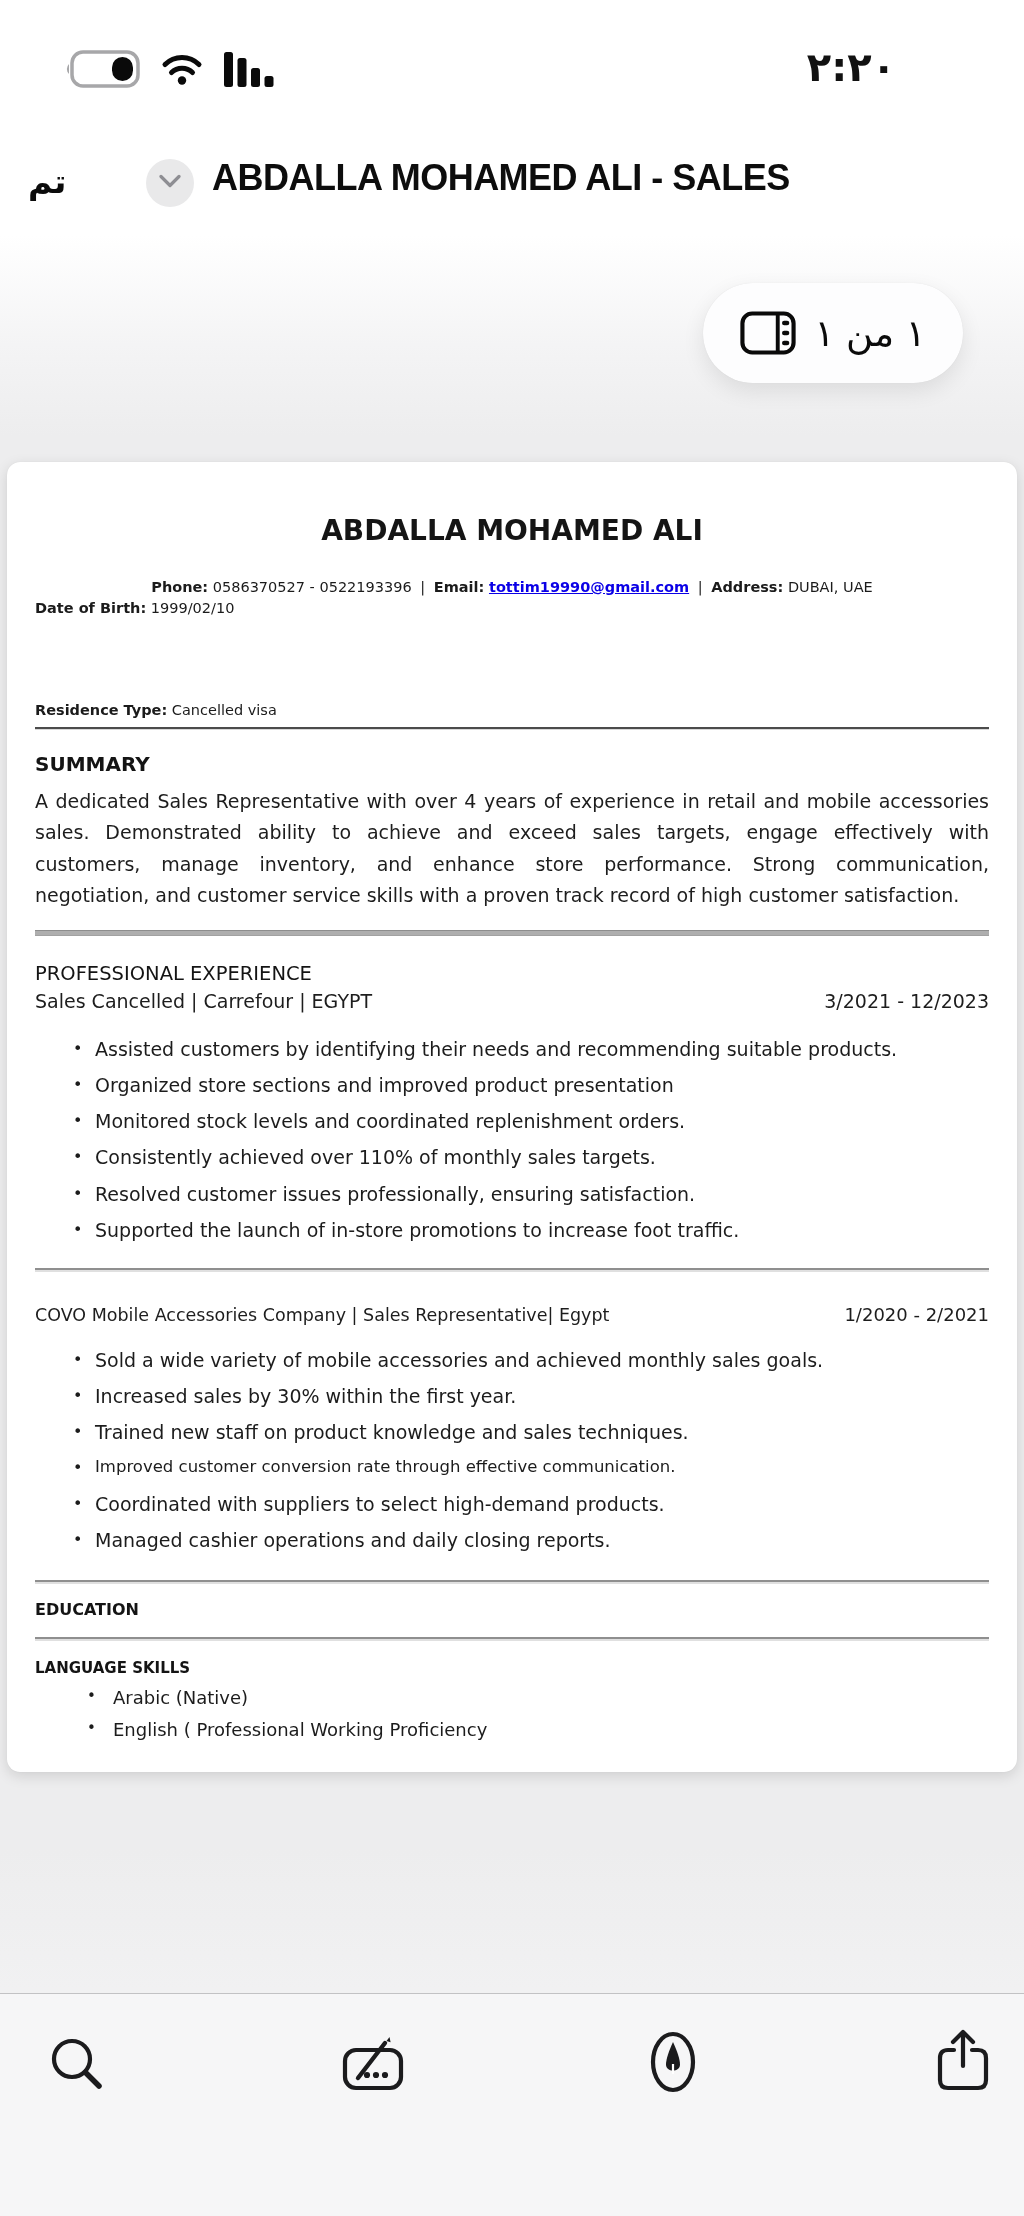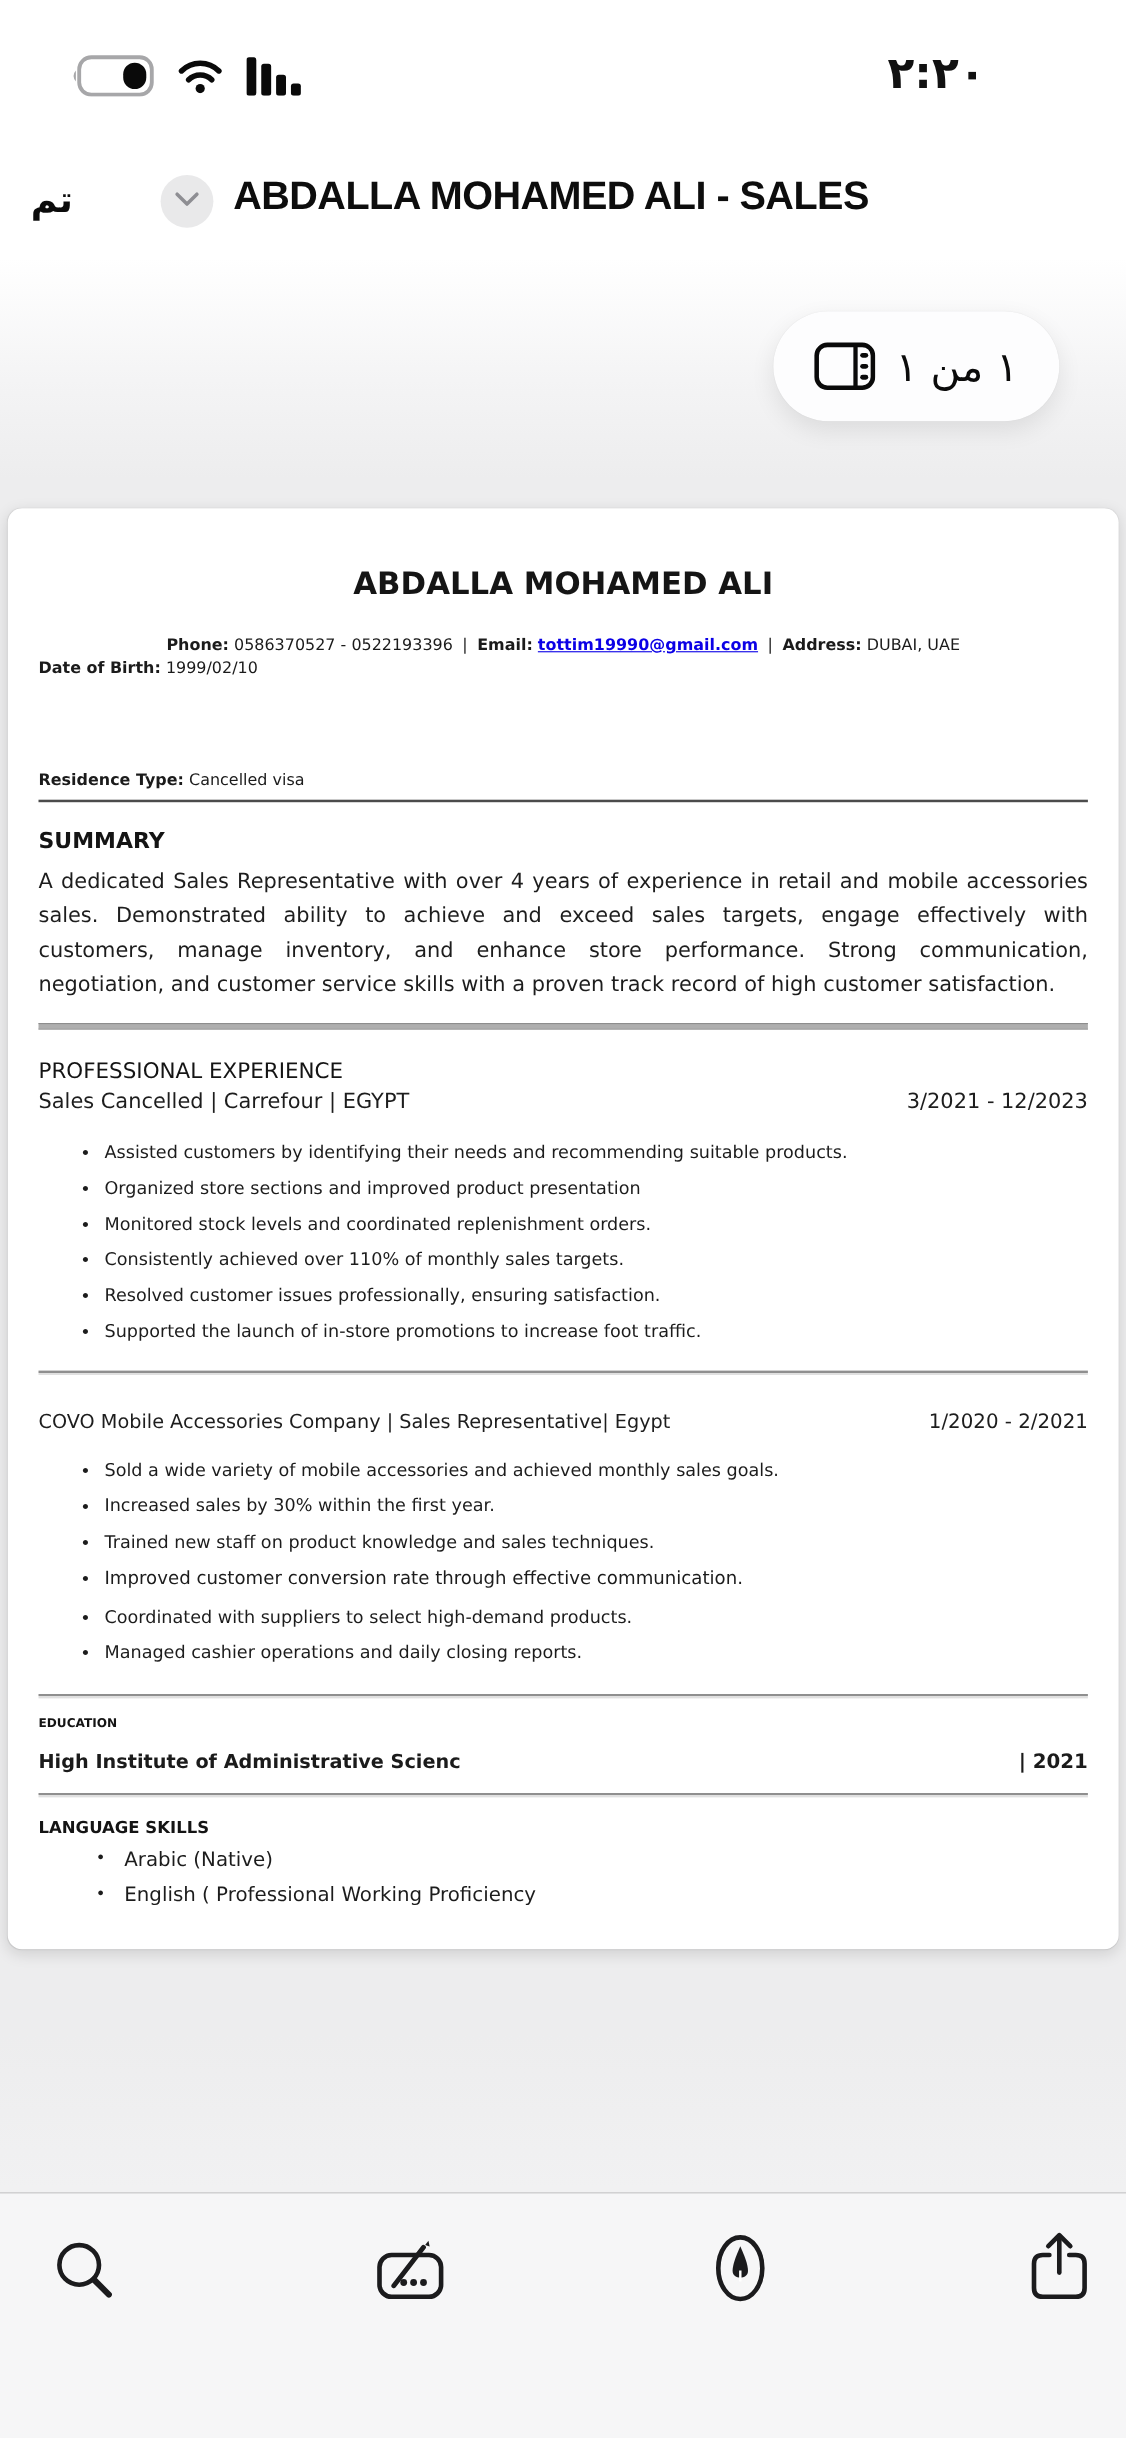--- a/index.html
+++ b/index.html
@@ -55,25 +55,25 @@
   .h-exp { margin-top:26px; font-size:19.5px; font-weight:400; color:#141414; }
 
   .job-row { display:flex; justify-content:space-between; align-items:baseline; margin-top:5px; }
   .job-row .job-title { font-size:19px; color:#1d1d1d; }
   .job-row .job-dates { font-size:19px; color:#1d1d1d; white-space:nowrap; }
   .job-row.second { margin-top:32px; }
   .job-row.second .job-title { font-size:17.5px; }
   .job-row.second .job-dates { font-size:18px; }
 
   ul.job-bullets { list-style:none; margin-top:26px; }
-  ul.job-bullets li { position:relative; padding-left:60px; margin-bottom:13px; font-size:16px; line-height:1.22; color:#1c1c1c; }
+  ul.job-bullets li { position:relative; padding-left:60px; margin-bottom:13px; font-size:19px; line-height:1.22; color:#1c1c1c; }
   ul.job-bullets li::before { content:"•"; position:absolute; left:38px; top:1px; font-size:16px; }
   ul.job-bullets li.small { font-size:16.5px; margin-bottom:15px; }
 
-  .h-edu { margin-top:16px; font-size:11px; font-weight:700; color:#141414; }
+  .h-edu { margin-top:16px; font-size:16px; font-weight:700; color:#141414; }
   .edu-row { display:flex; justify-content:space-between; align-items:baseline; margin-top:18px; }
   .edu-row .edu-school { font-size:17.5px; font-weight:700; }
   .edu-row .edu-year { font-size:18px; font-weight:700; white-space:nowrap; }
   .rule-thin.after-edu { margin-top:18px; }
   .rule-thin.before-edu { margin-top:28px; }
 
   .h-lang { margin-top:18px; font-size:15px; font-weight:700; color:#141414; }
   ul.lang-bullets { list-style:none; margin-top:10px; }
   ul.lang-bullets li { position:relative; padding-left:78px; margin-bottom:11px; font-size:18px; color:#1c1c1c; }
   ul.lang-bullets li::before { content:"•"; position:absolute; left:52px; top:0; font-size:15px; }
@@ -204,24 +204,20 @@
         <li>Trained new staff on product knowledge and sales techniques.</li>
         <li class="small">Improved customer conversion rate through effective communication.</li>
         <li>Coordinated with suppliers to select high-demand products.</li>
         <li>Managed cashier operations and daily closing reports.</li>
       </ul>
 
       <div class="rule-thin before-edu"></div>
 
       <div class="h-edu">EDUCATION</div>
 
-      <div class="edu-row">
-        <span class="edu-school">High Institute of Administrative Scienc</span>
-        <span class="edu-year">| 2021</span>
-      </div>
 
       <div class="rule-thin after-edu"></div>
 
       <div class="h-lang">LANGUAGE SKILLS</div>
 
       <ul class="lang-bullets">
         <li>Arabic (Native)</li>
         <li>English ( Professional Working Proficiency</li>
       </ul>
 

